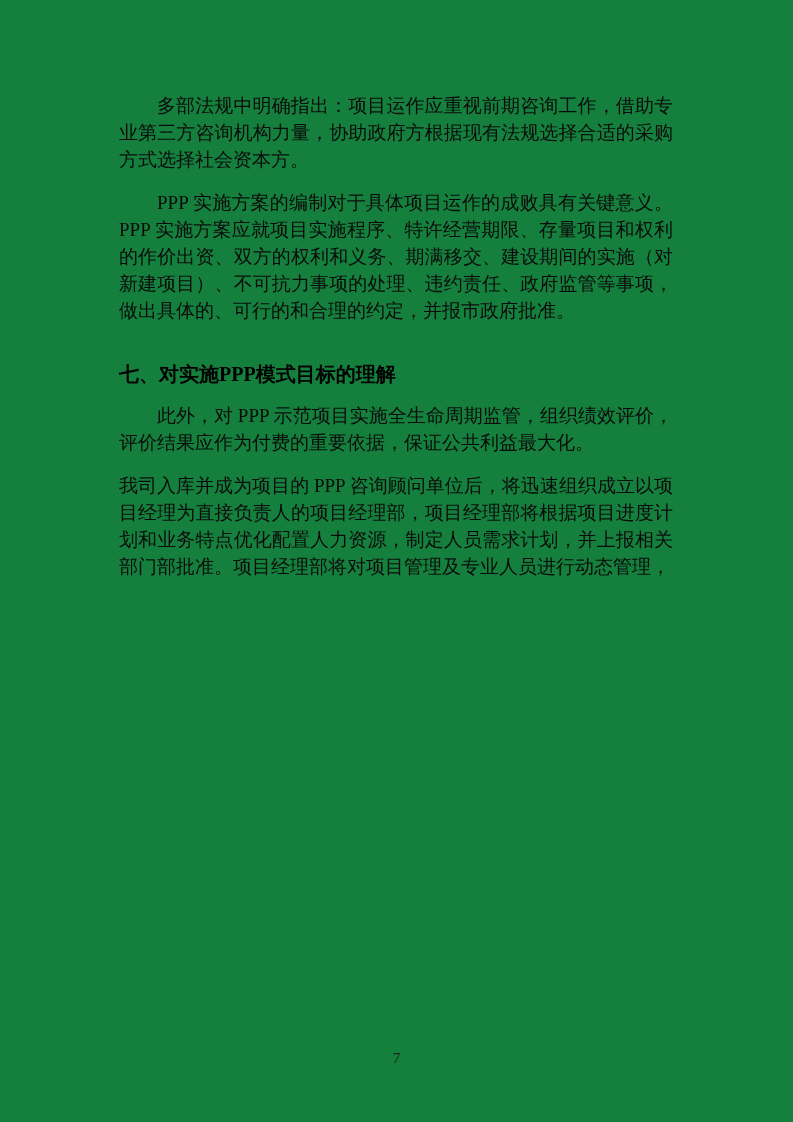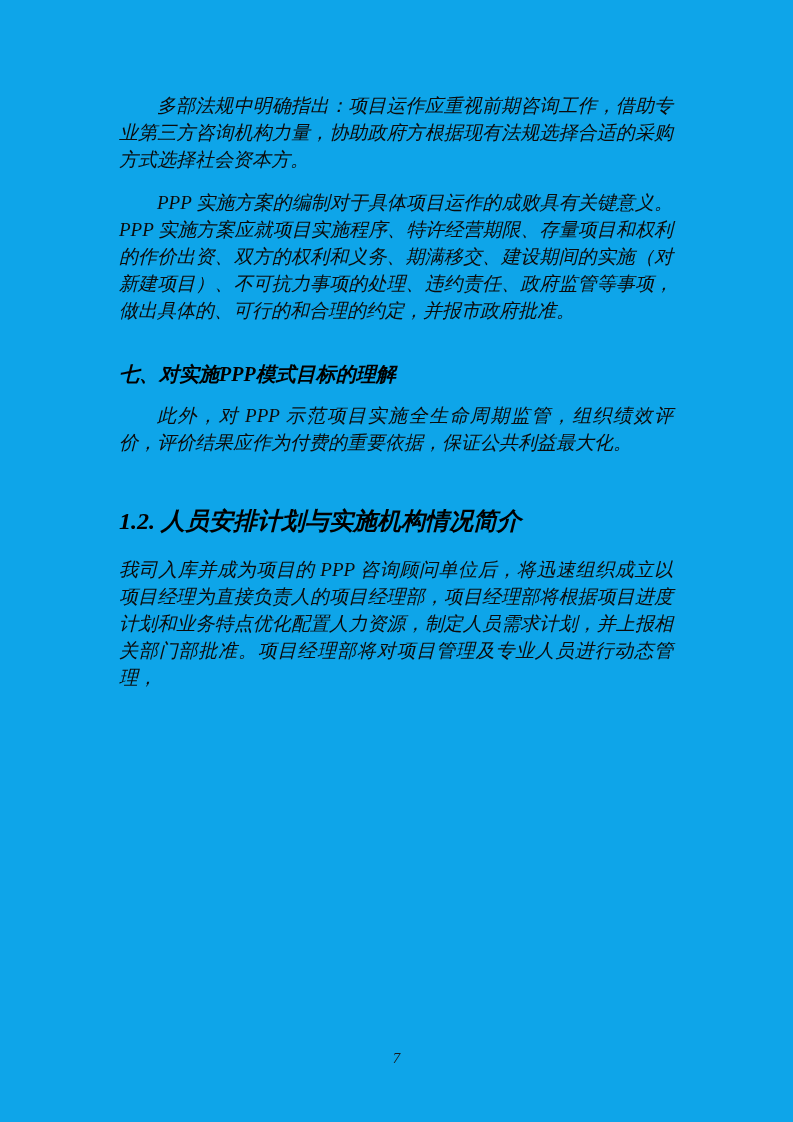--- a/index.html
+++ b/index.html
@@ -7,23 +7,22 @@
   body {
     font-family: "Liberation Serif", "DejaVu Serif", serif;
     width: 793px;
     height: 1122px;
     position: relative;
     overflow: hidden;
   }
   .page {
     position: absolute;
     inset: 0;
-    background: #0ea5e9;
+    background: #15803d;
     color: #000000;
-    font-style: italic;
   }
   .content {
     position: absolute;
     left: 119px;
     top: 92px;
     width: 554px;
   }
   .body-par {
     font-size: 19px;
     line-height: 27px;
@@ -78,21 +77,20 @@
     <p class="body-par">多部法规中明确指出：项目运作应重视前期咨询工作，借助专业第三方咨询机构力量，协助政府方根据现有法规选择合适的采购方式选择社会资本方。</p>
 
     <p class="body-par">PPP 实施方案的编制对于具体项目运作的成败具有关键意义。PPP 实施方案应就项目实施程序、特许经营期限、存量项目和权利的作价出资、双方的权利和义务、期满移交、建设期间的实施（对新建项目）、不可抗力事项的处理、违约责任、政府监管等事项，做出具体的、可行的和合理的约定，并报市政府批准。</p>
 
     <h3 class="h-seven">七、对实施PPP模式目标的理解</h3>
 
 
     <p class="body-par">此外，对 PPP 示范项目实施全生命周期监管，组织绩效评价，评价结果应作为付费的重要依据，保证公共利益最大化。</p>
 
 
-    <h2 class="h-12">1.2. 人员安排计划与实施机构情况简介</h2>
 
 
     <p class="body-par no-indent">我司入库并成为项目的 PPP 咨询顾问单位后，将迅速组织成立以项目经理为直接负责人的项目经理部，项目经理部将根据项目进度计划和业务特点优化配置人力资源，制定人员需求计划，并上报相关部门部批准。项目经理部将对项目管理及专业人员进行动态管理，</p>
 
   </div>
 
   <div class="page-footer">7</div>
 </div>
 
 </body></html>

